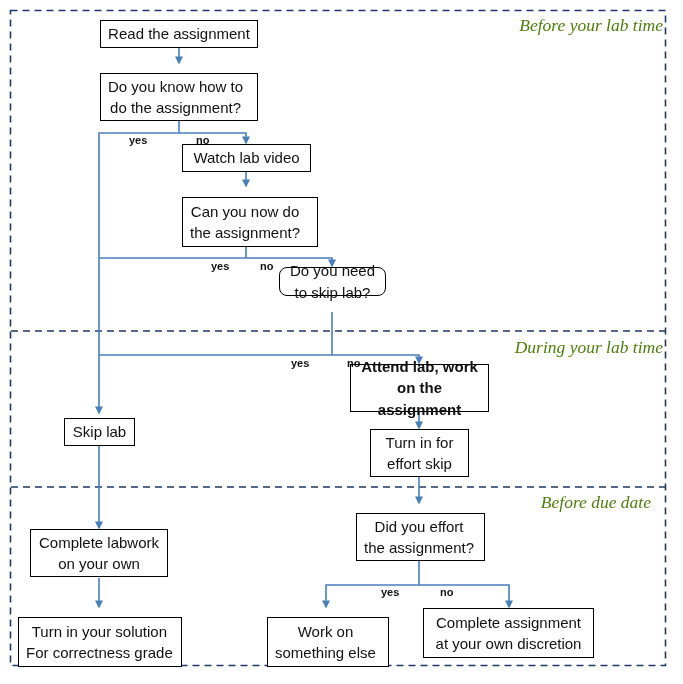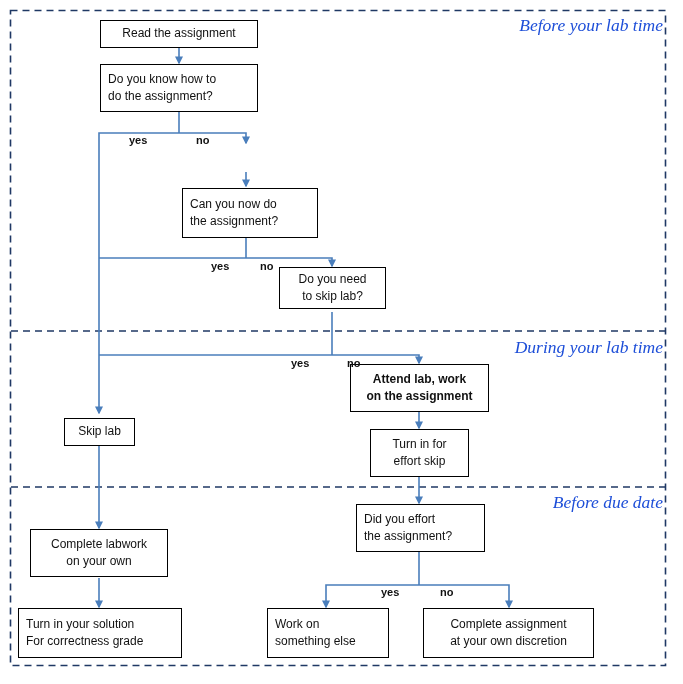--- a/index.html
+++ b/index.html
@@ -24,47 +24,47 @@
     width: 683px;
     height: 684px;
   }
   .node {
     position: absolute;
     box-sizing: border-box;
     border: 1.3px solid #000000;
     background: #ffffff;
     color: #111111;
     font-family: "Liberation Sans", sans-serif;
-    font-size: 12px;
+    font-size: 15px;
     line-height: 1.42;
     display: flex;
     flex-direction: column;
     justify-content: center;
     padding: 2px 7px;
     white-space: pre-line;
     z-index: 3;
   }
   .node.center { align-items: center; text-align: center; }
-  .node.left   { align-items: flex-start; text-align: left; }
+  .node.left   { align-items: flex-start; text-align: center; margin-top: 9px; }
   .edge-label {
     position: absolute;
     font-family: "Liberation Sans", sans-serif;
     font-size: 11px;
     font-weight: bold;
     color: #111111;
     z-index: 4;
     white-space: nowrap;
     margin-top: 20px;
   }
   .section-label {
     position: absolute;
     font-family: "Liberation Serif", serif;
     font-style: italic;
     font-size: 17.5px;
-    color: #1d4ed8;
+    color: #4d7c0f;
     white-space: nowrap;
     z-index: 4;
   }
 </style>
 </head>
 <body>
 
 <div id="canvas">
 
   <svg id="flow-svg" viewBox="0 0 683 684" xmlns="http://www.w3.org/2000/svg">
@@ -114,32 +114,33 @@
       <line x1="419" y1="552" x2="419" y2="585"></line>
 
       <path d="M 419 585 L 326 585 L 326 607" marker-end="url(#arrow)"></path>
 
       <path d="M 419 585 L 509 585 L 509 607" marker-end="url(#arrow)"></path>
     </g>
   </svg>
 
   <div class="section-label" style="right:20px; top:15px;">Before your lab time</div>
   <div class="section-label" style="right:20px; top:337px;">During your lab time</div>
-  <div class="section-label" style="right:20px; top:492px;text-align:center;">Before due date</div>
+  <div class="section-label" style="right:32px; top:492px;text-align:center;">Before due date</div>
 
   <div class="node center" style="left:100px; top:20px; width:158px; height:28px;">Read the assignment</div>
 
   <div class="node left" style="left:100px; top:64px; width:158px; height:48px;">Do you know how to
 do the assignment?</div>
 
+  <div class="node center" style="left:182px; top:144px; width:129px; height:28px;">Watch lab video</div>
 
   <div class="node left" style="left:182px; top:188px; width:136px; height:50px;">Can you now do
 the assignment?</div>
 
-  <div class="node center" style="left:279px; top:267px; width:107px; height:42px;">Do you need
+  <div class="node center" style="left:279px; top:267px; width:107px; height:29px;border-radius:8px;">Do you need
 to skip lab?</div>
 
   <div class="node center" style="left:350px; top:364px; width:139px; height:48px;font-weight:bold;">Attend lab, work
 on the assignment</div>
 
   <div class="node center" style="left:370px; top:429px; width:99px; height:48px;">Turn in for
 effort skip</div>
 
   <div class="node center" style="left:64px; top:418px; width:71px; height:28px;">Skip lab</div>
 

